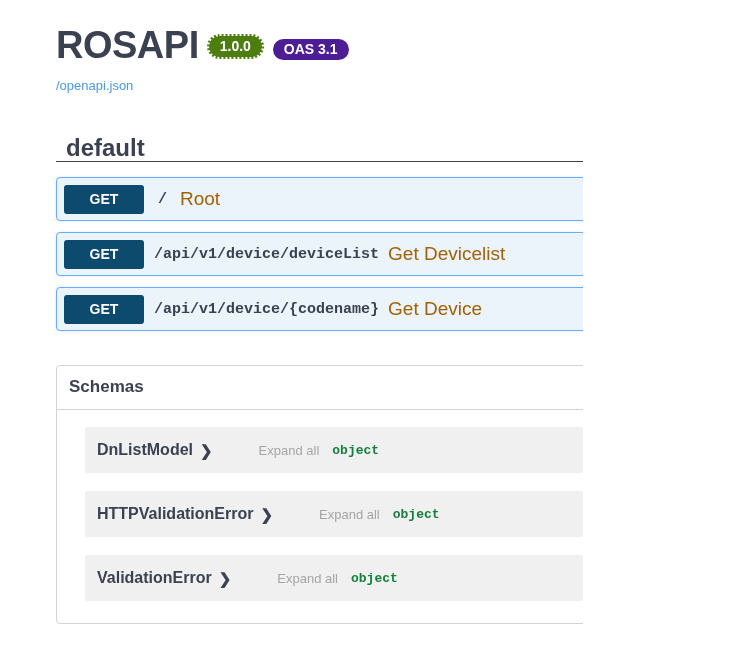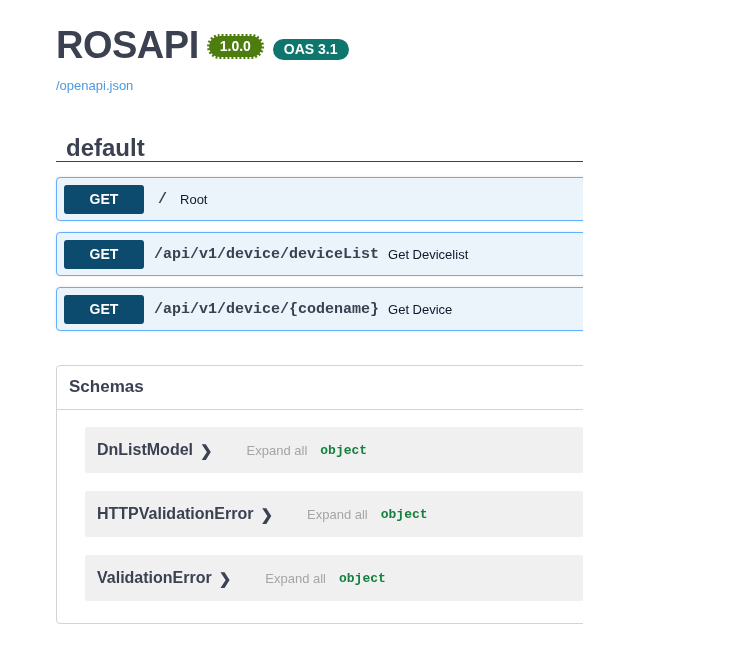--- a/index.html
+++ b/index.html
@@ -44,21 +44,21 @@
     line-height: 1;
     vertical-align: middle;
   }
   .badge-version {
     background: #4d7c0f;
     border: 2px dotted #ffffff;
     margin-left: 8px;
     margin-top: 2px;
   }
   .badge-oas {
-    background: #0f766e;
+    background: #4c1d95;
     margin-left: 9px;
     margin-top: 8px;
   }
   .spec-link {
     display: block;
     margin-top: 14px;
     font-size: 13px;
     color: #4a9ae1;
     text-decoration: none;
     font-family: "Liberation Sans", sans-serif;
@@ -113,22 +113,22 @@
     margin-left: 10px;
     font-family: "Liberation Mono", monospace;
     font-size: 15px;
     font-weight: bold;
     color: #3b4151;
     word-break: break-all;
   }
   .op-path.root { margin-left: 14px; }
   .op-summary {
     margin-left: 9px;
-    font-size: 13px;
-    color: #0f172a;
+    font-size: 19px;
+    color: #a16207;
     font-family: "Liberation Sans", sans-serif;
   }
   .op-summary.root { margin-left: 13px; }
 
   
   .models {
     margin: 34px 0 0 56px;
     width: 720px;
     border: 1px solid #d3d3d3;
     border-radius: 4px;
@@ -162,21 +162,21 @@
     font-family: "Liberation Sans", sans-serif;
   }
   .model-chevron {
     font-size: 15px;
     font-weight: bold;
     color: #3b4151;
     margin-left: 7px;
     line-height: 1;
   }
   .model-expand {
-    margin-left: 2px;
+    margin-left: 14px;
     font-size: 13px;
     color: #a5a5a5;
     font-family: "Liberation Sans", sans-serif;
     padding-left: 32px;
   }
   .model-type {
     margin-left: 13px;
     font-size: 13px;
     font-weight: bold;
     color: #15803d;

